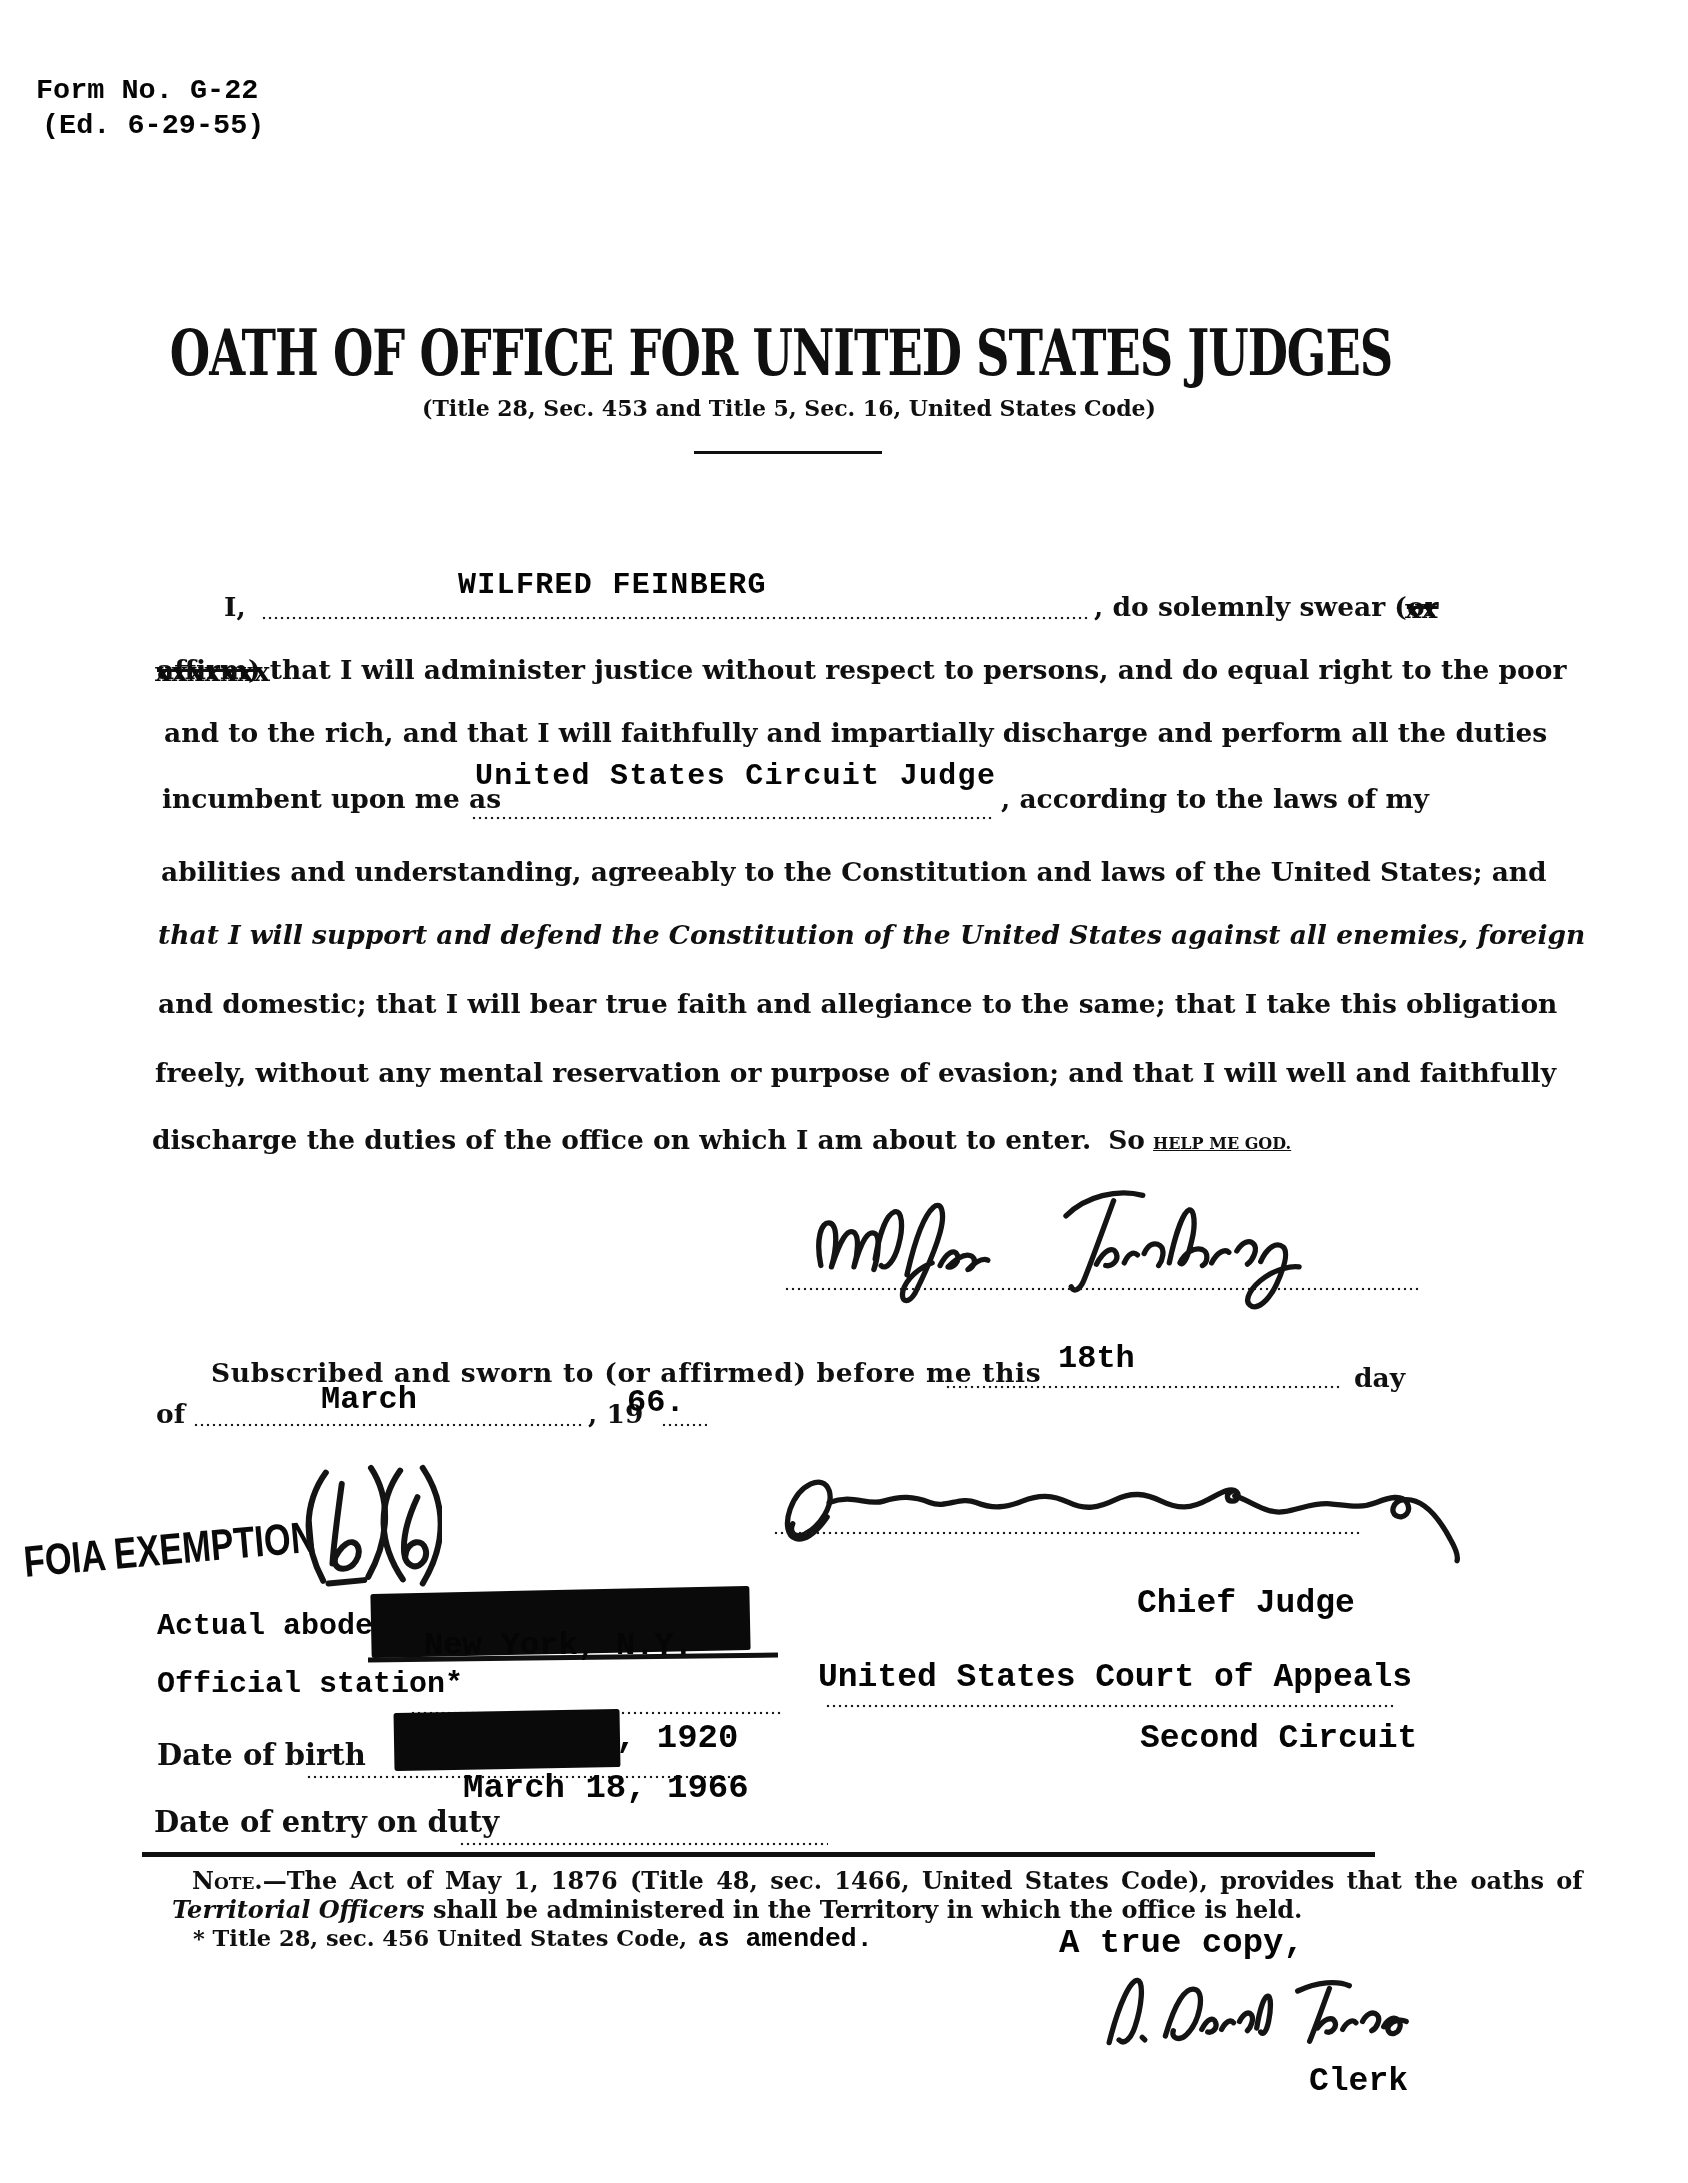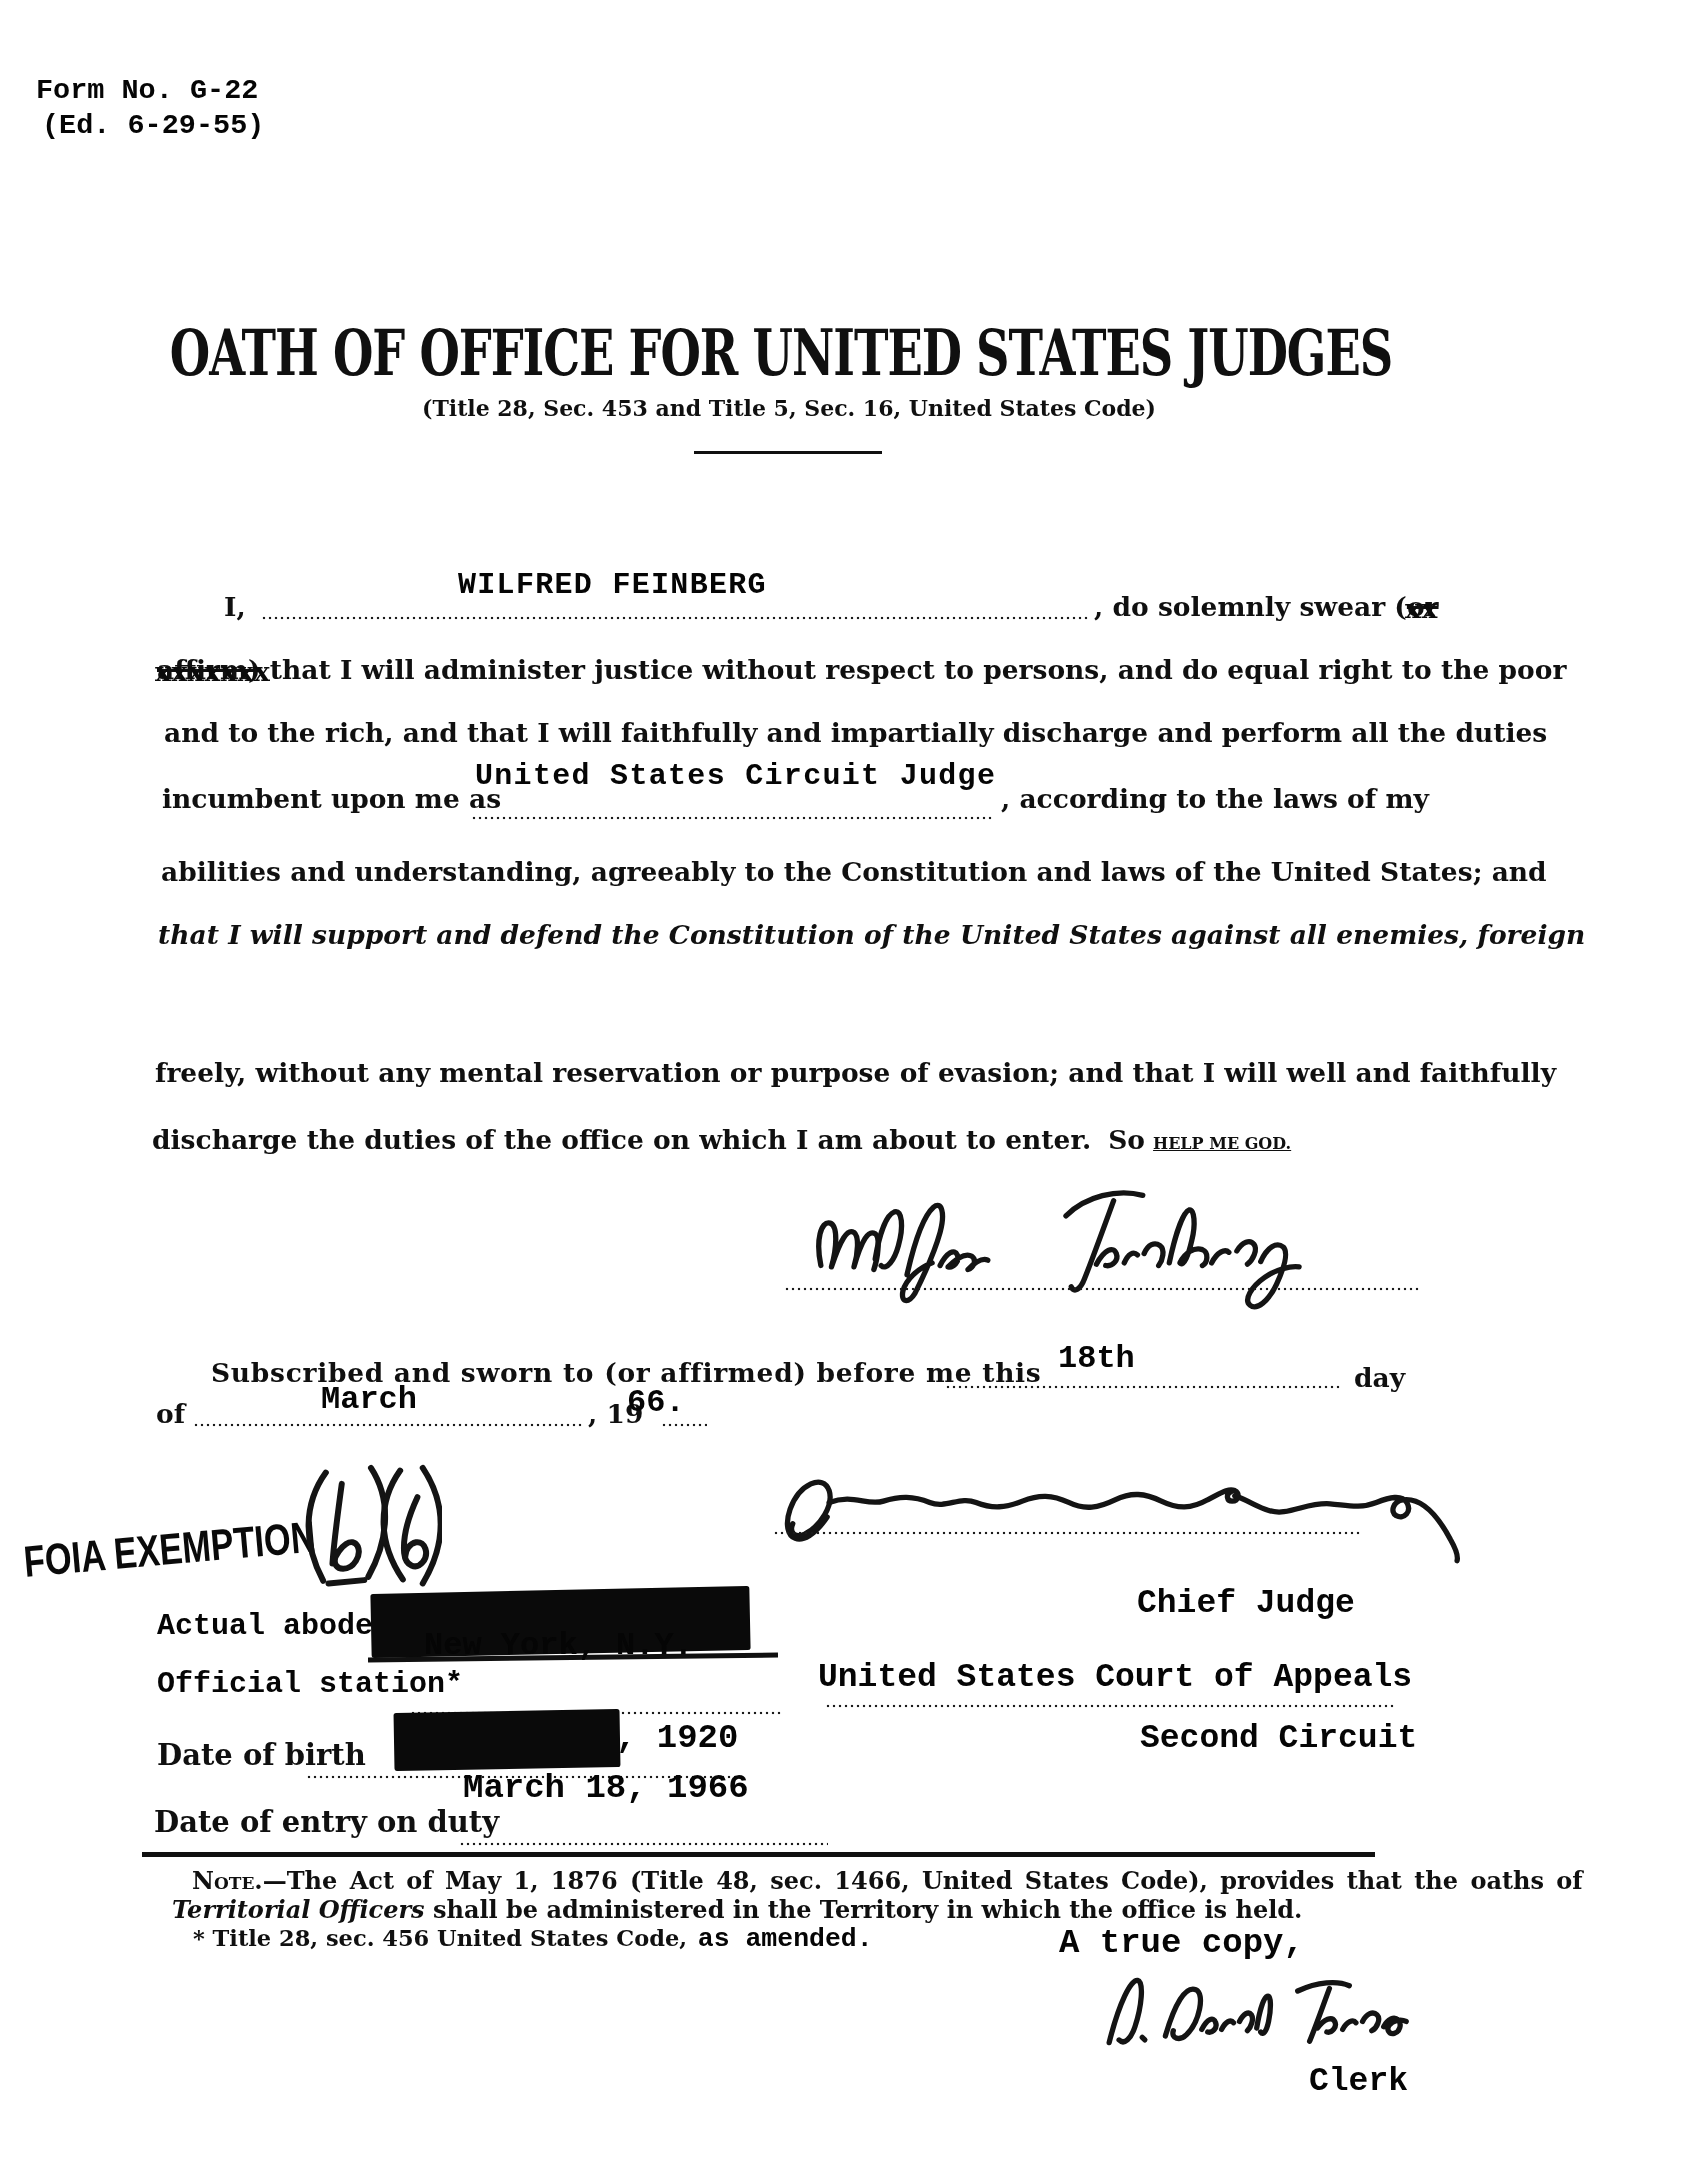--- a/index.html
+++ b/index.html
@@ -42,20 +42,21 @@
 
   <div class="abs serif" style="left:164px;top:717px;font-size:26.5px;">and to the rich, and that I will faithfully and impartially discharge and perform all the duties</div>
 
   <div class="abs serif" style="left:162px;top:783px;font-size:26.5px;">incumbent upon me as</div>
   <div class="abs mono" style="left:475px;top:759px;font-size:30px;letter-spacing:1.3px;">United States Circuit Judge</div>
   <div class="abs dots" style="left:471px;top:816px;width:523px;"></div>
   <div class="abs serif" style="left:1001px;top:783px;font-size:26.5px;">, according to the laws of my</div>
 
   <div class="abs serif" style="left:161px;top:856px;font-size:26.5px;">abilities and understanding, agreeably to the Constitution and laws of the United States; and</div>
   <div class="abs serif" style="left:158px;top:919px;font-size:26.5px;font-style:italic;">that I will support and defend the Constitution of the United States against all enemies, foreign</div>
+  <div class="abs serif" style="left:158px;top:988px;font-size:26.5px;">and domestic; that I will bear true faith and allegiance to the same; that I take this obligation</div>
   <div class="abs serif" style="left:155px;top:1057px;font-size:26.5px;">freely, without any mental reservation or purpose of evasion; and that I will well and faithfully</div>
   <div class="abs serif" style="left:152px;top:1124px;font-size:26.5px;"><span>discharge the duties of the office on which I am about to enter.</span><span style="margin-left:17px;">So</span><span style="font-size:16px;margin-left:8px;text-decoration:underline;">HELP ME GOD.</span></div>
 
   <svg class="abs sig" style="left:801px;top:1166px;" width="616" height="156" viewBox="0 0 930 235" aria-label="Wilfred Feinberg">
     <path d="M30,150 C22,112 30,82 44,86 C56,90 54,124 46,152 C60,110 70,94 80,100 C88,106 86,132 80,152 C92,110 102,96 112,102 C120,108 116,140 110,156"></path>
     <path d="M112,140 C118,104 128,74 141,69 C153,65 155,92 147,120 C141,142 129,158 121,150"></path>
     <path d="M160,164 C170,120 184,76 200,62 C212,52 218,70 210,100 C200,136 184,168 172,192 C162,208 150,206 154,188 C158,172 176,154 198,146"></path>
     <path d="M210,150 C220,130 232,124 236,134 C240,144 230,154 222,152 C234,140 248,130 258,136 C266,142 260,154 252,156 C262,146 274,138 282,142"></path>
     <path d="M400,75 C430,45 478,34 516,44"></path>
     <path d="M472,52 C456,96 440,140 428,170 C422,186 412,192 408,182"></path>

